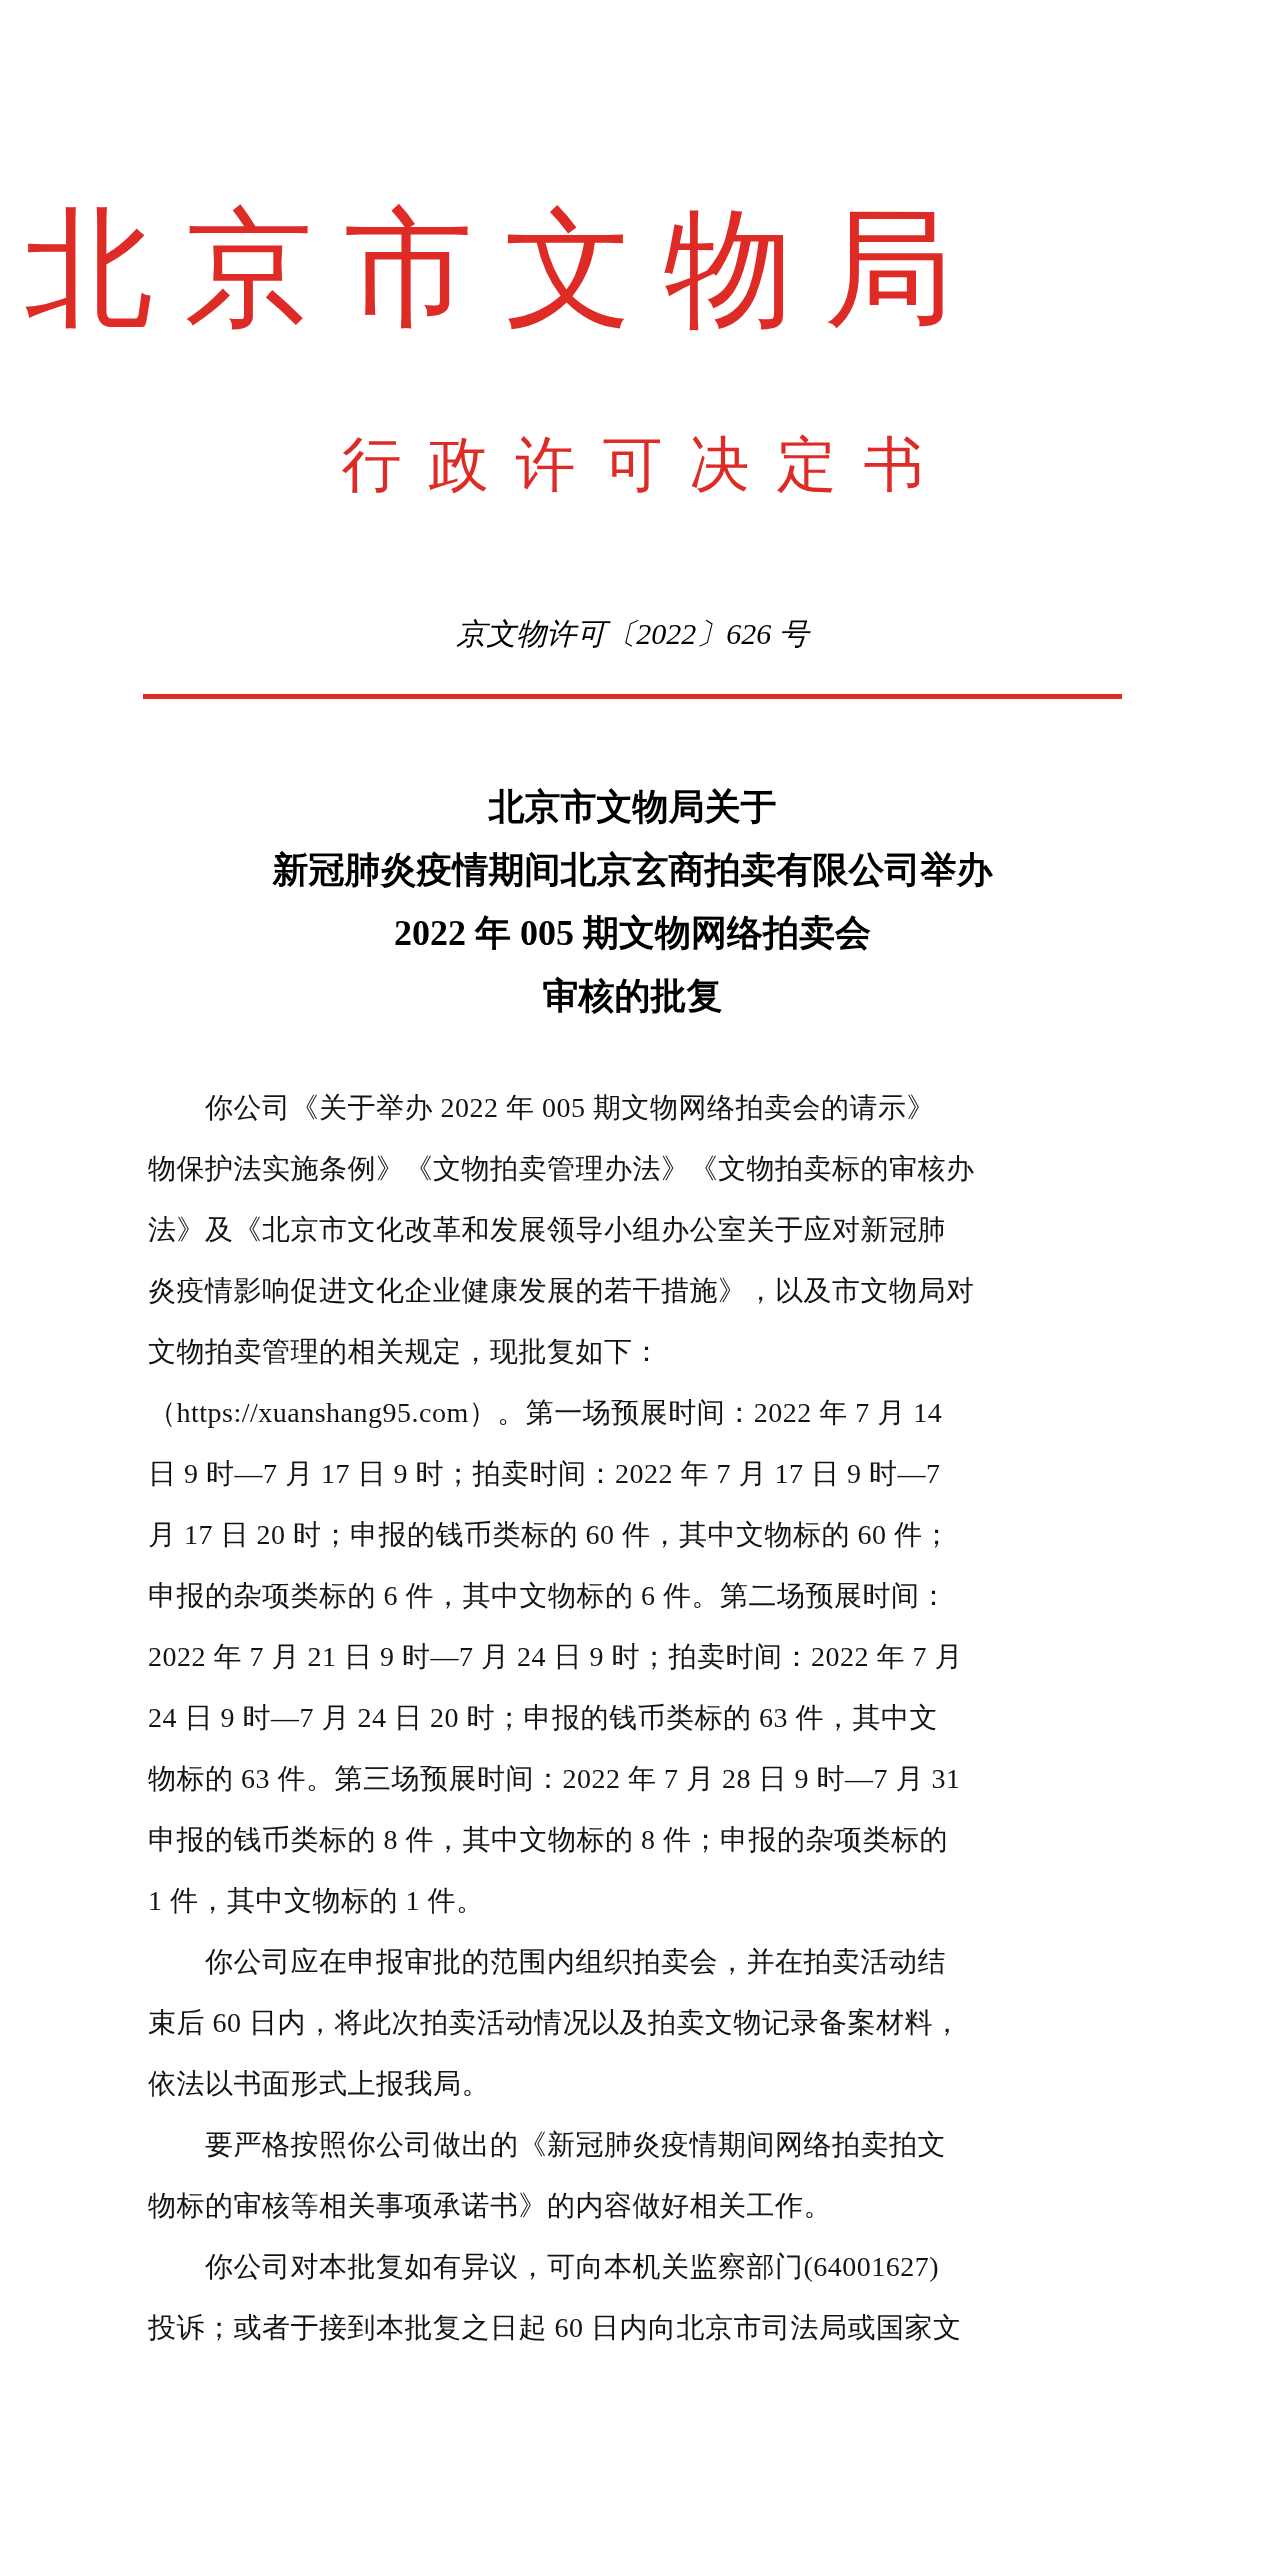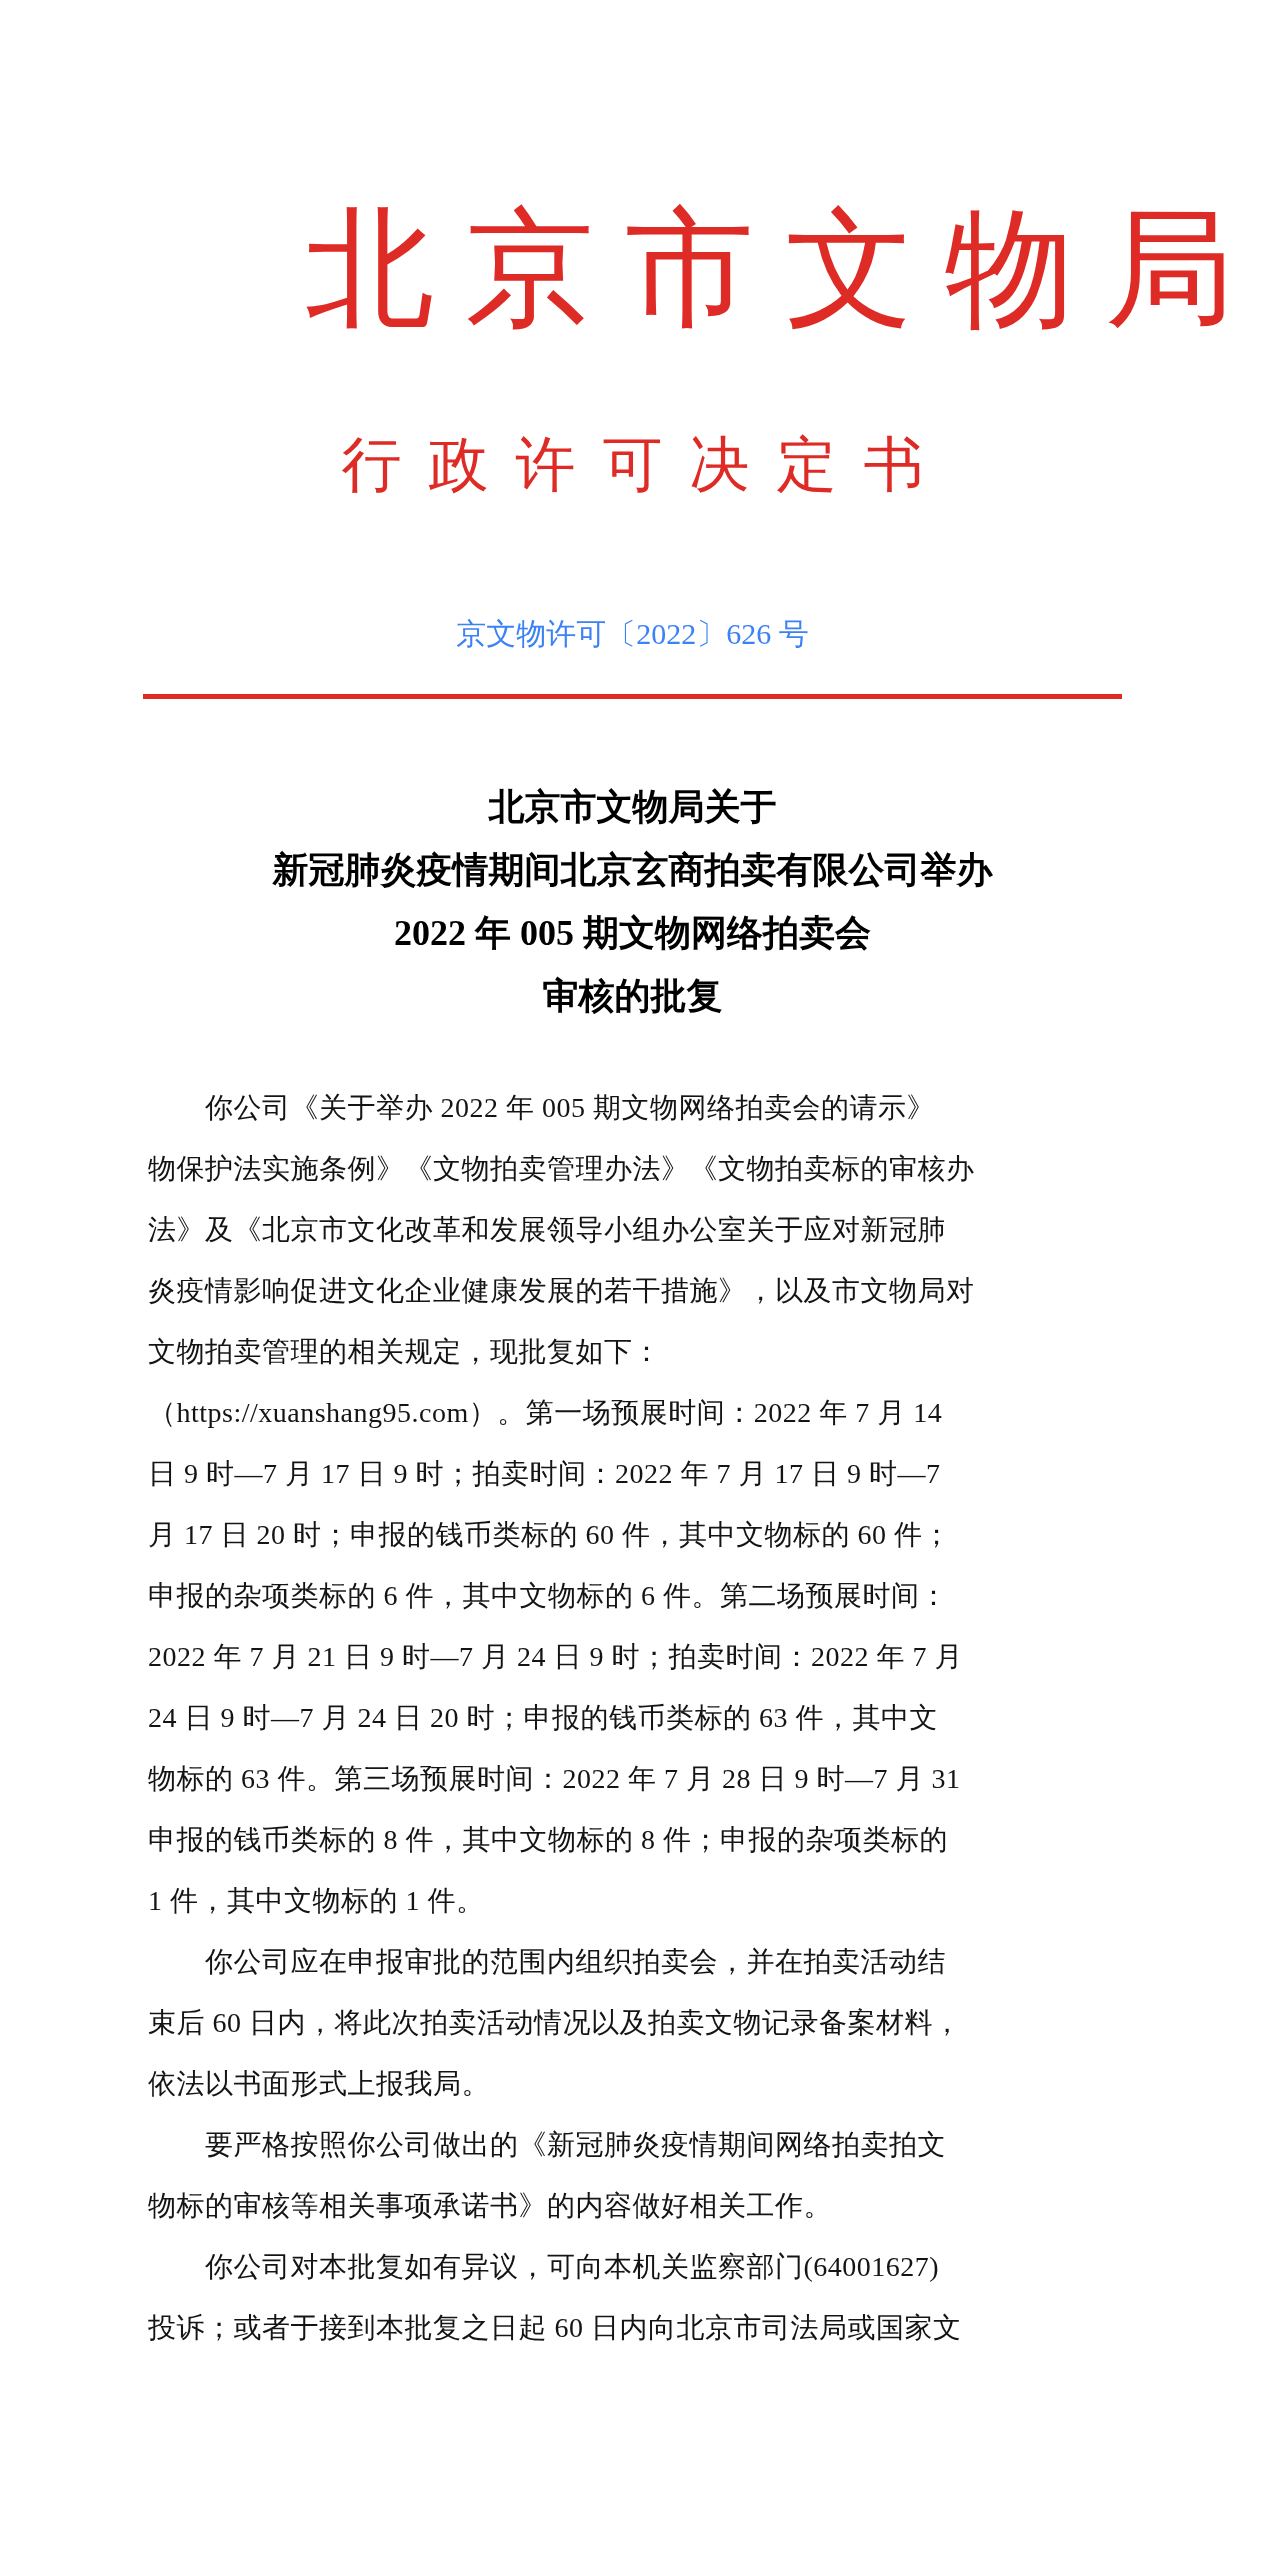--- a/index.html
+++ b/index.html
@@ -8,41 +8,42 @@
     width:1265px;
     height:3704px;
     background:#ffffff;
     overflow:hidden;
     font-family:"Liberation Serif","DejaVu Serif",serif;
     color:#151515;
   }
   
   .agency-title{
     position:absolute; top:200px; left:0; width:100%;
-    text-align:right;
+    text-align:left;
     font-size:129px; line-height:140px;
     color:var(--red);
     letter-spacing:31px; padding-left:24px;
     box-sizing:border-box;
     font-weight:400;
   }
   .doc-type{
     position:absolute; top:432px; left:0; width:100%;
     text-align:center;
     font-size:60px; line-height:67px;
     color:var(--red);
     letter-spacing:27px; padding-left:27px;
     box-sizing:border-box;
     font-weight:400;
   }
   .doc-number{
     position:absolute; top:616px; left:0; width:100%;
     text-align:center;
     font-size:30px; line-height:36px;
-    color:#3b82f6;
+    color:#000000;
+    font-style:italic;
   }
   .red-rule{
     position:absolute; top:694px; left:143px; width:979px; height:4.6px;
     background:var(--red);
   }
   
   #title-block{
     position:absolute; top:776px; left:66px; width:1133px;
     text-align:center;
   }

